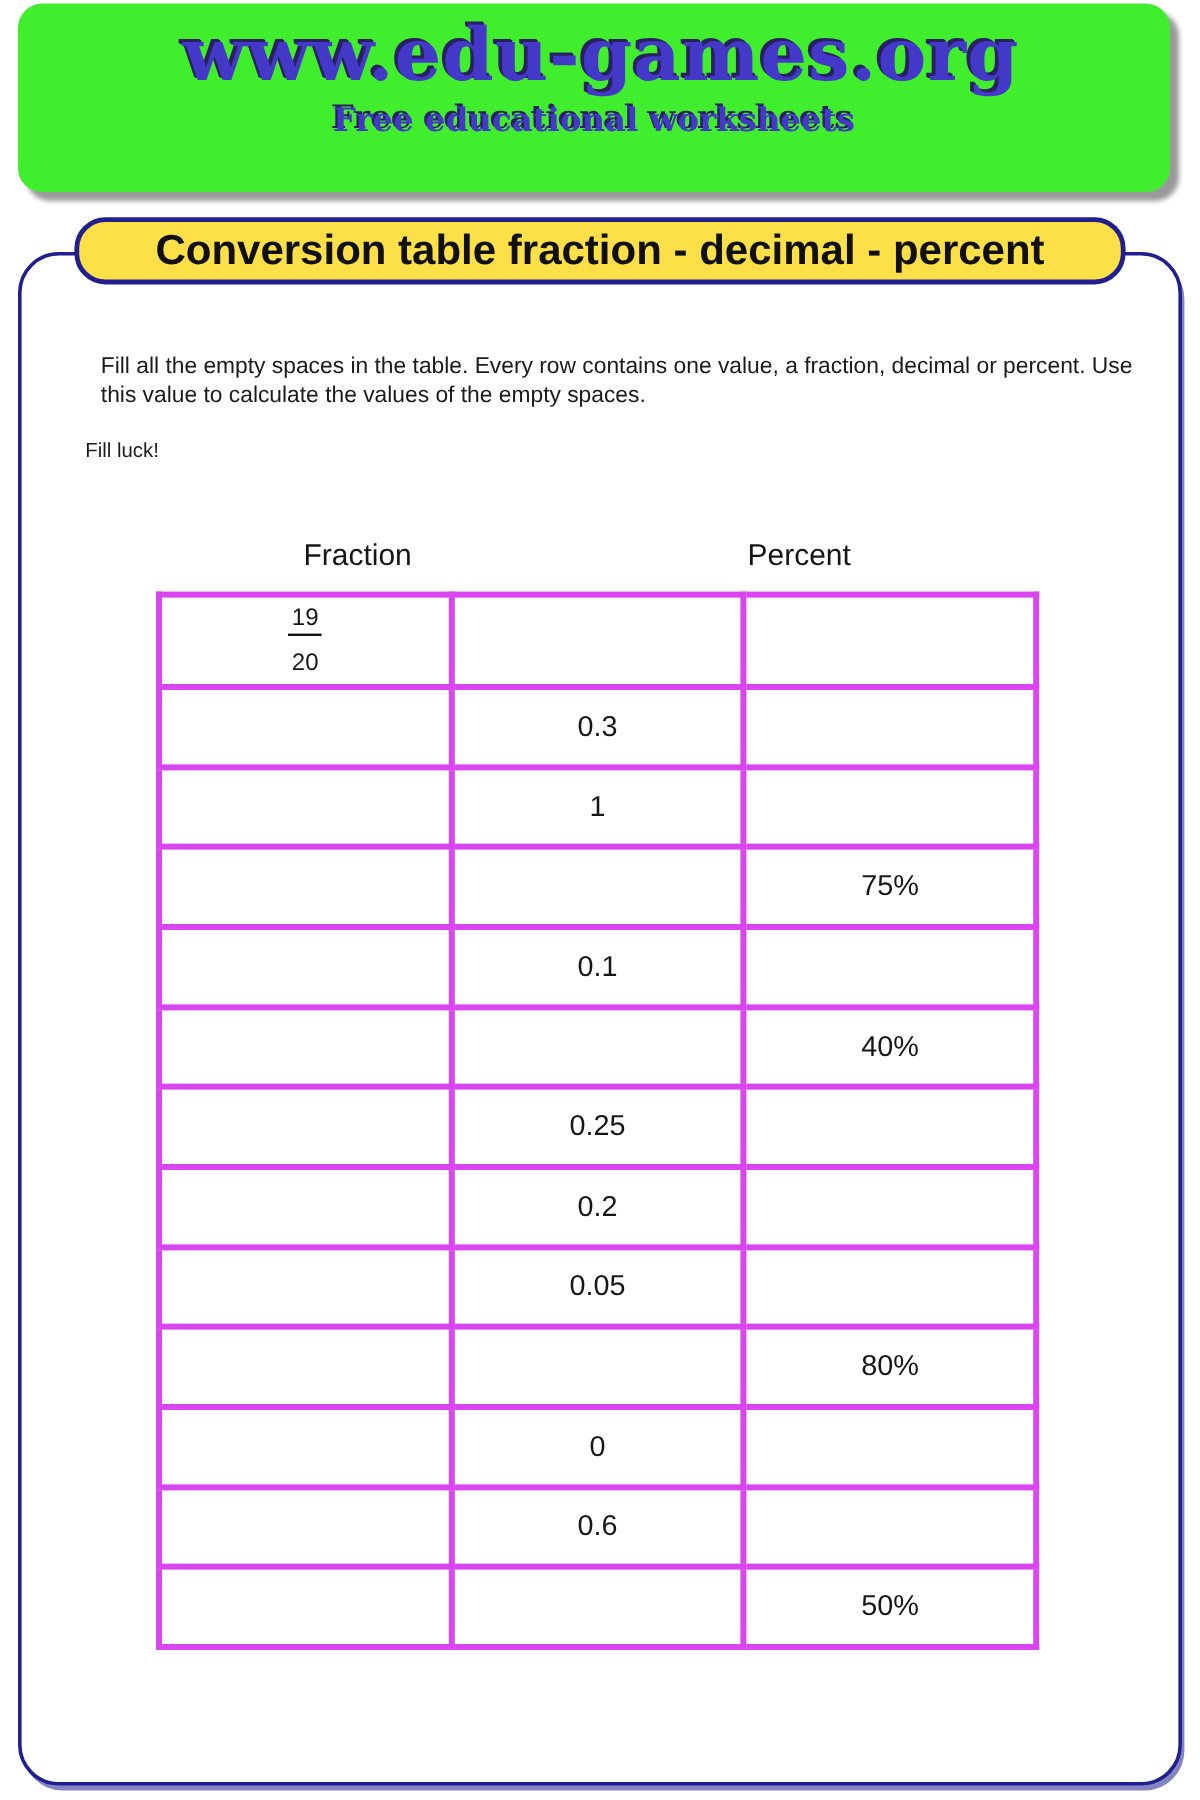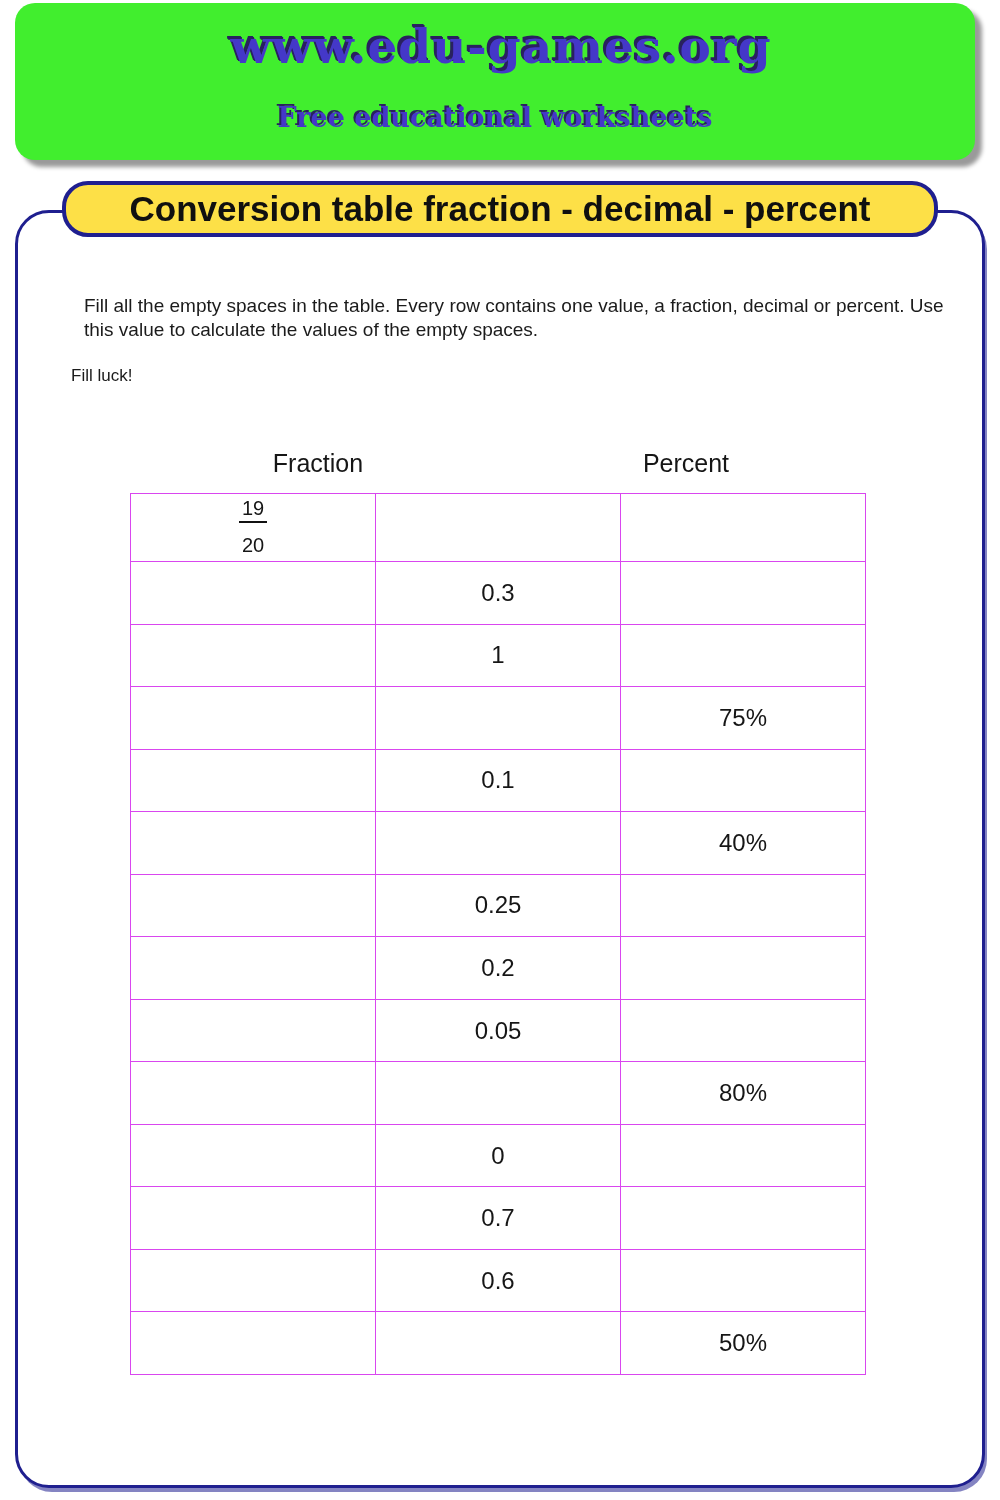--- a/index.html
+++ b/index.html
@@ -17,29 +17,29 @@
     width: 960px; height: 157px;
     background: #41ee2e;
     border-radius: 20px;
     box-shadow: 7px 7px 4px #9a9a9a;
     text-align: center;
   }
   .banner-site {
     margin-top: 10px;
     font-family: "DejaVu Serif", serif;
     font-weight: bold;
-    font-size: 47px;
+    font-size: 61px;
     letter-spacing: 1px;
     color: #4438c8;
     text-shadow: -3px -3px 0 #29215f, -2px -2px 0 #29215f;
     line-height: 68px;
     padding-left: 12px;
   }
   .banner-tagline {
-    margin-top: 22px;
+    margin-top: 5px;
     font-family: "DejaVu Serif", serif;
     font-weight: bold;
     font-size: 27px;
     color: #4438c8;
     text-shadow: -2px -2px 0 #29215f;
     line-height: 30px;
   }
 
   
   .content-box {
@@ -77,37 +77,37 @@
     font-size: 19px; line-height: 24px;
     color: #1b1b1b;
   }
   .good-luck {
     position: absolute; left: 71px; top: 366px;
     font-size: 17px; color: #1b1b1b;
   }
 
   
   .col-headers {
-    position: absolute; left: 134px; top: 449px;
+    position: absolute; left: 114px; top: 449px;
     width: 736px; display: flex;
   }
   .col-headers div {
     flex: 1; text-align: center;
     font-size: 25px; color: #161616;
   }
 
   
   table.conv {
     position: absolute; left: 130px; top: 493px;
     width: 736px; height: 882px;
     border-collapse: collapse;
     table-layout: fixed;
   }
   table.conv td {
-    border: 1px solid #d946ef;
+    border: 5px solid #d946ef;
     text-align: center; vertical-align: middle;
     font-size: 24px; color: #161616;
     height: 57px;
     margin-left: 48px;
   }
   .fraction { display: inline-block; font-size: 20px; line-height: 1.15; }
   .fraction .num { display: block; border-bottom: 2px solid #111; padding: 0 3px 1px; }
   .fraction .den { display: block; padding-top: 11px; }
 </style>
 </head>
@@ -191,25 +191,20 @@
         <td></td>
         <td>80%</td>
       </tr>
       <tr>
         <td></td>
         <td>0</td>
         <td></td>
       </tr>
       <tr>
         <td></td>
-        <td>0.7</td>
-        <td></td>
-      </tr>
-      <tr>
-        <td></td>
         <td>0.6</td>
         <td></td>
       </tr>
       <tr>
         <td></td>
         <td></td>
         <td>50%</td>
       </tr>
     </tbody>
   </table>

